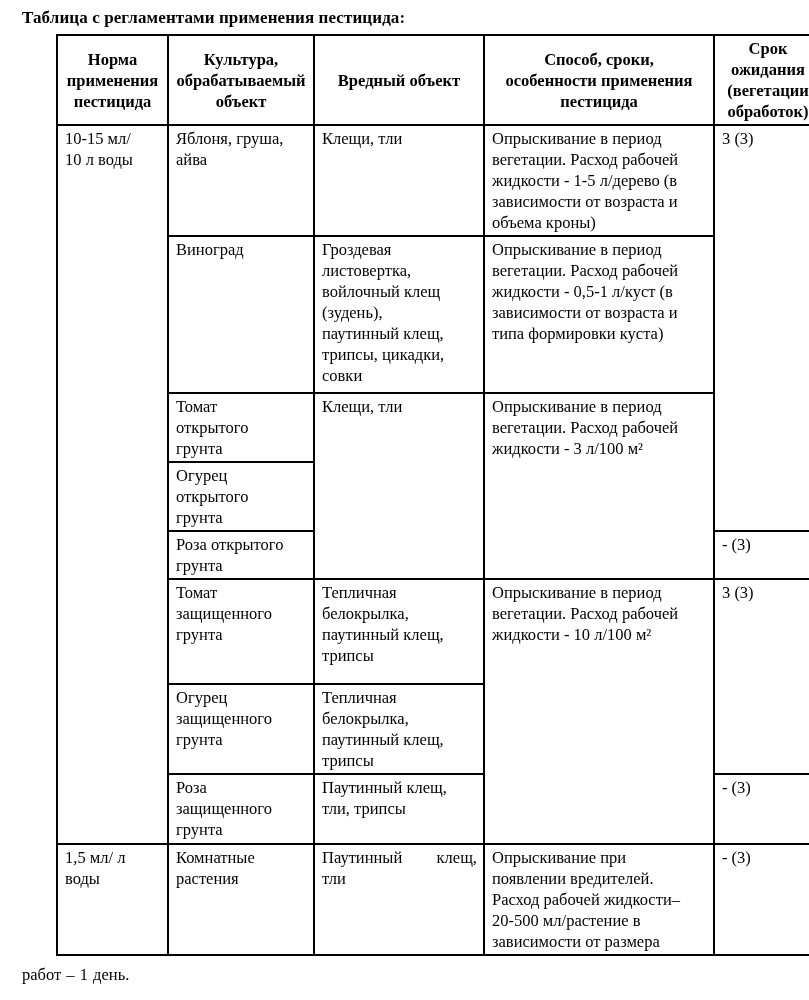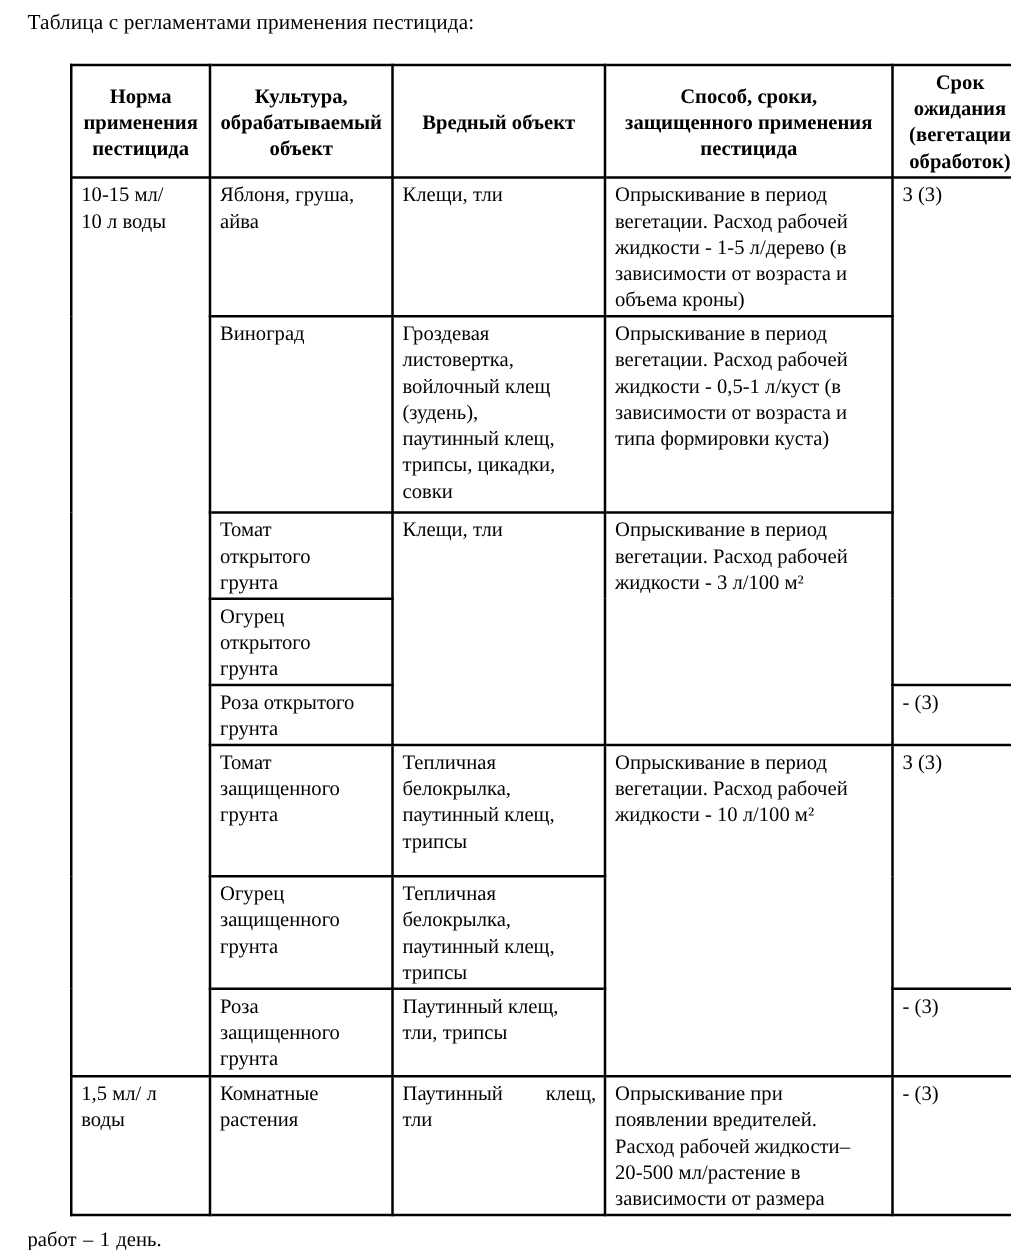--- a/index.html
+++ b/index.html
@@ -5,22 +5,22 @@
   * { margin: 0; padding: 0; box-sizing: border-box; }
   html, body { background: #ffffff; }
   body {
     width: 809px;
     font-family: "Liberation Serif", "DejaVu Serif", serif;
     color: #000000;
     padding: 8px 22px 10px 22px;
   }
   .doc-title {
     font-size: 17px;
-    font-weight: normal;
-    margin-bottom: 23px;
+    font-weight: bold;
+    margin-bottom: 6px;
     letter-spacing: 0.1px;
   }
   table.reg-table {
     border-collapse: collapse;
     table-layout: fixed;
     width: 765px;
     margin-left: 34px;
   }
   .reg-table th, .reg-table td {
     border: 2px solid #000000;
@@ -79,21 +79,21 @@
   <tbody>
     <tr class="hdr">
       <th>Норма
 применения
 пестицида</th>
       <th>Культура,
 обрабатываемый
 объект</th>
       <th>Вредный объект</th>
       <th>Способ, сроки,
-защищенного применения
+особенности применения
 пестицида</th>
       <th>Срок
 ожидания
 (вегетации
 обработок)</th>
     </tr>
 
     <tr class="r1">
       <td class="pre" rowspan="8">10-15 мл/
 10 л воды</td>

